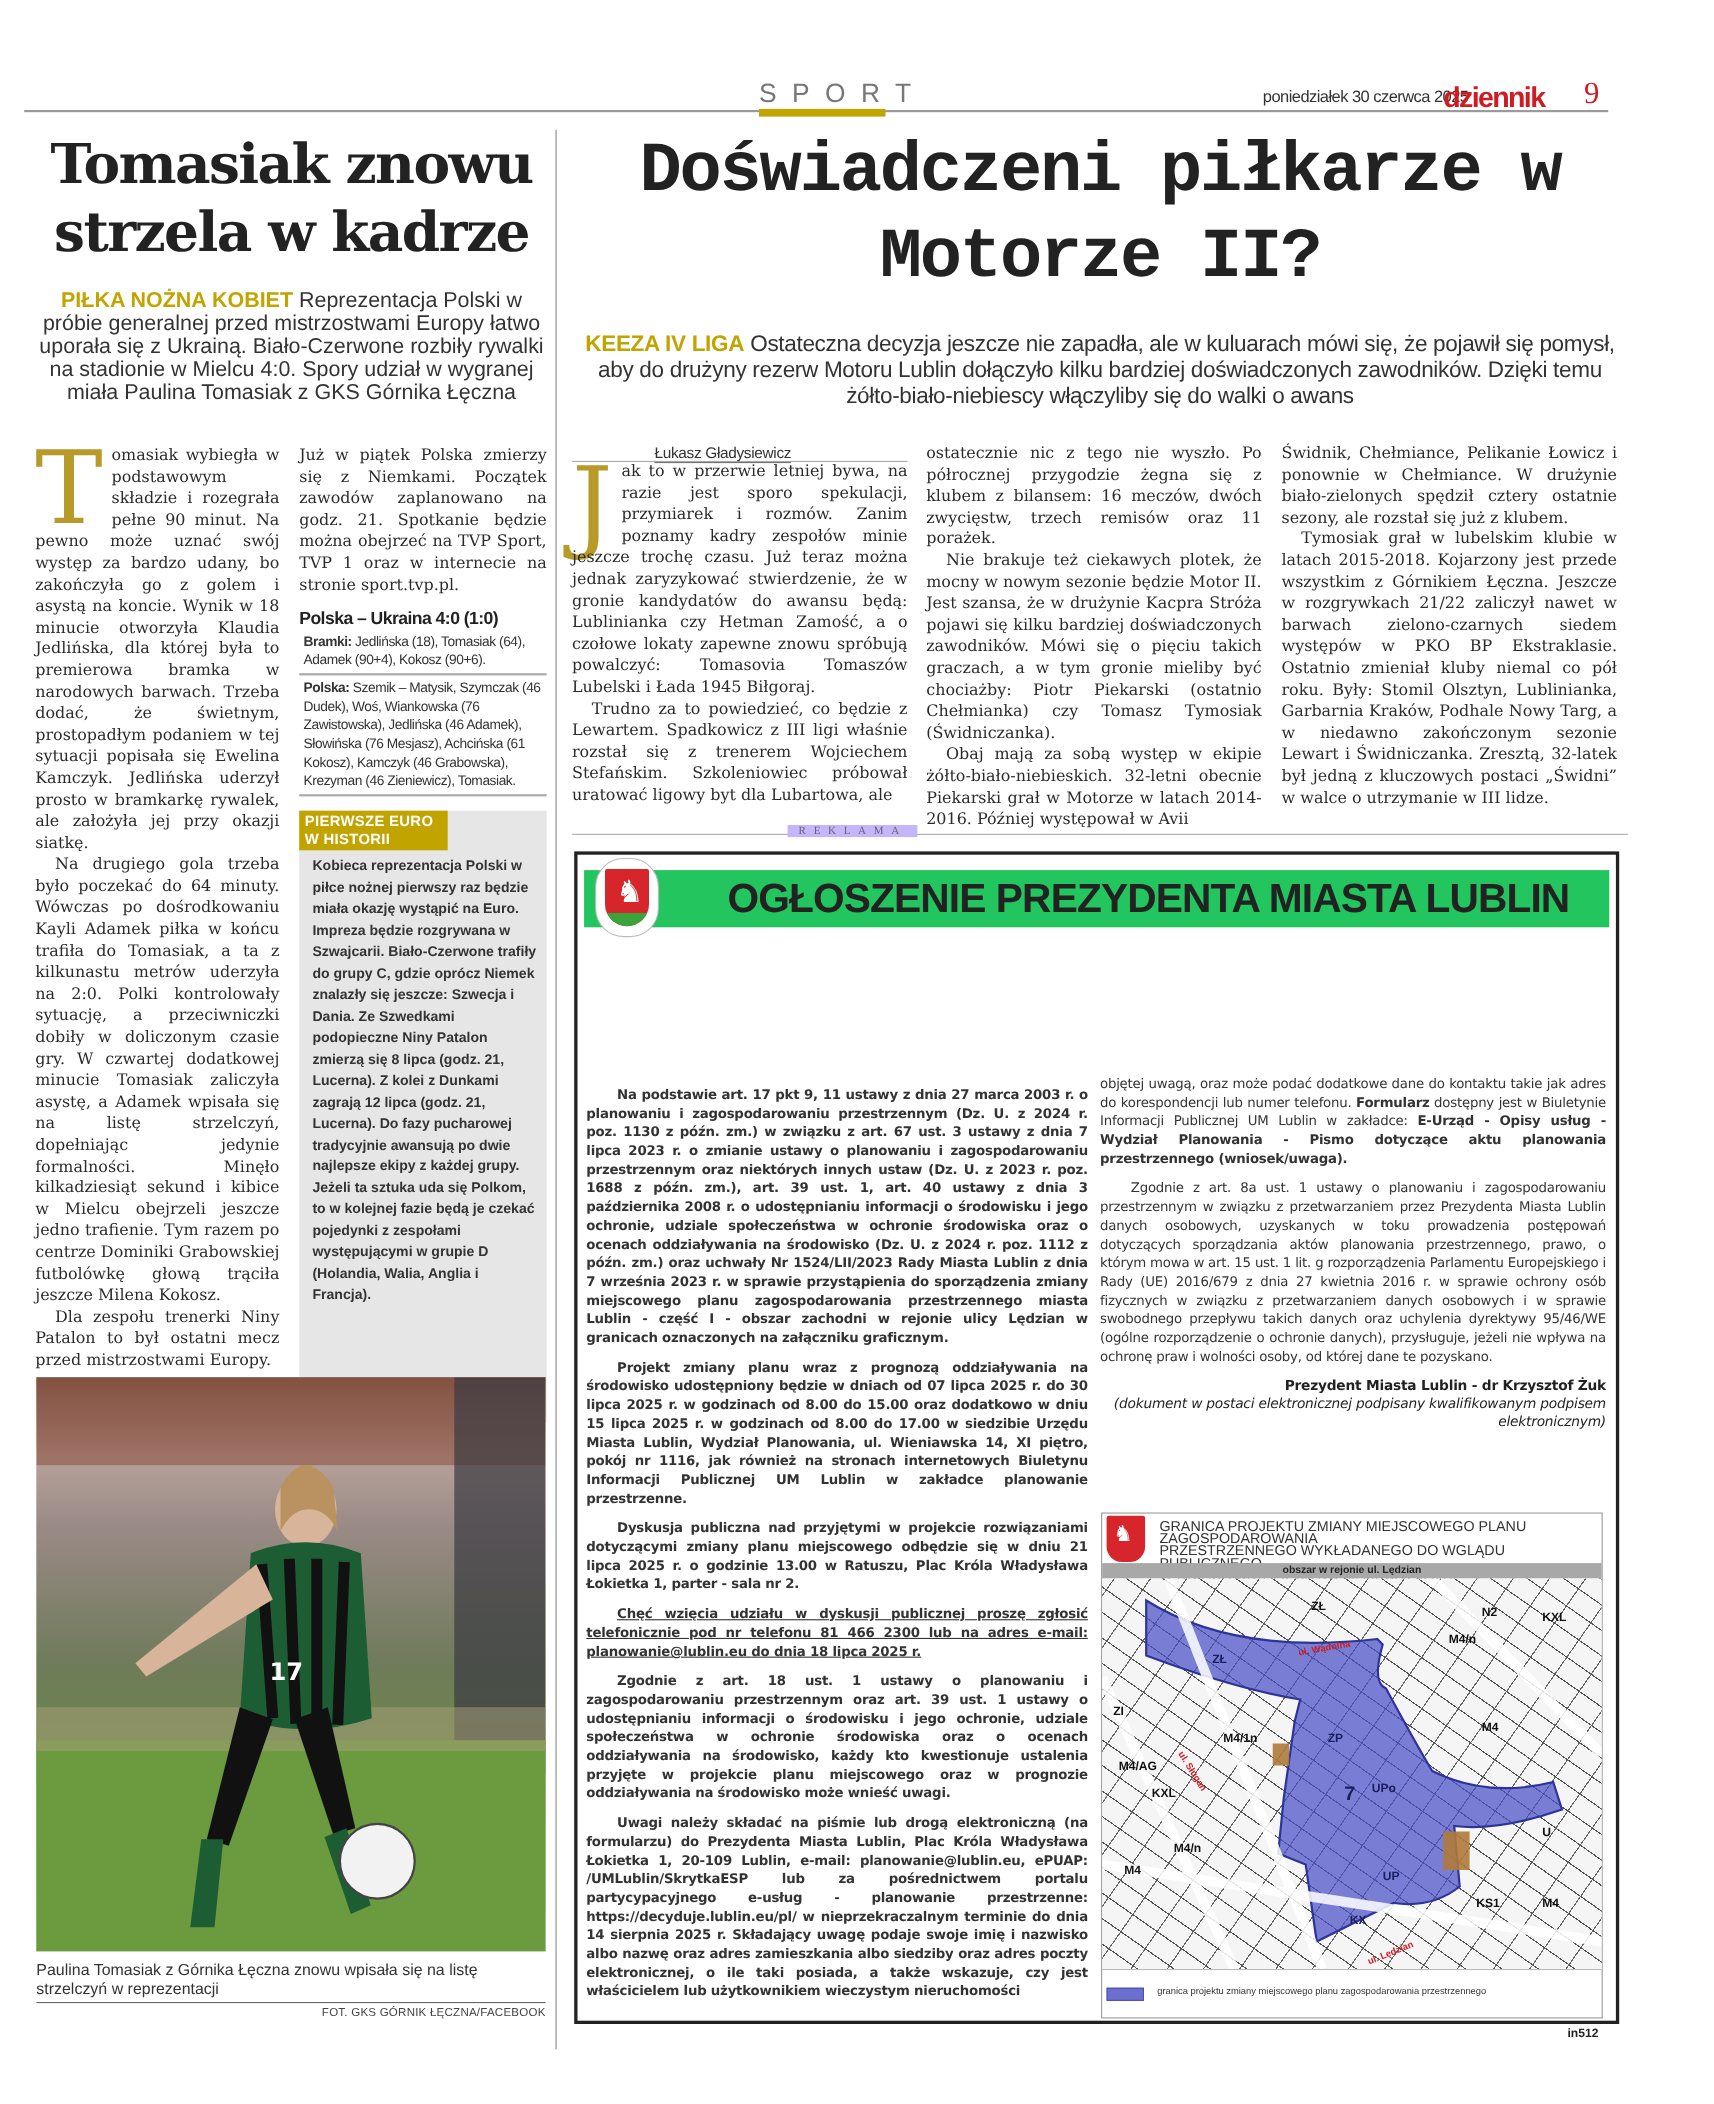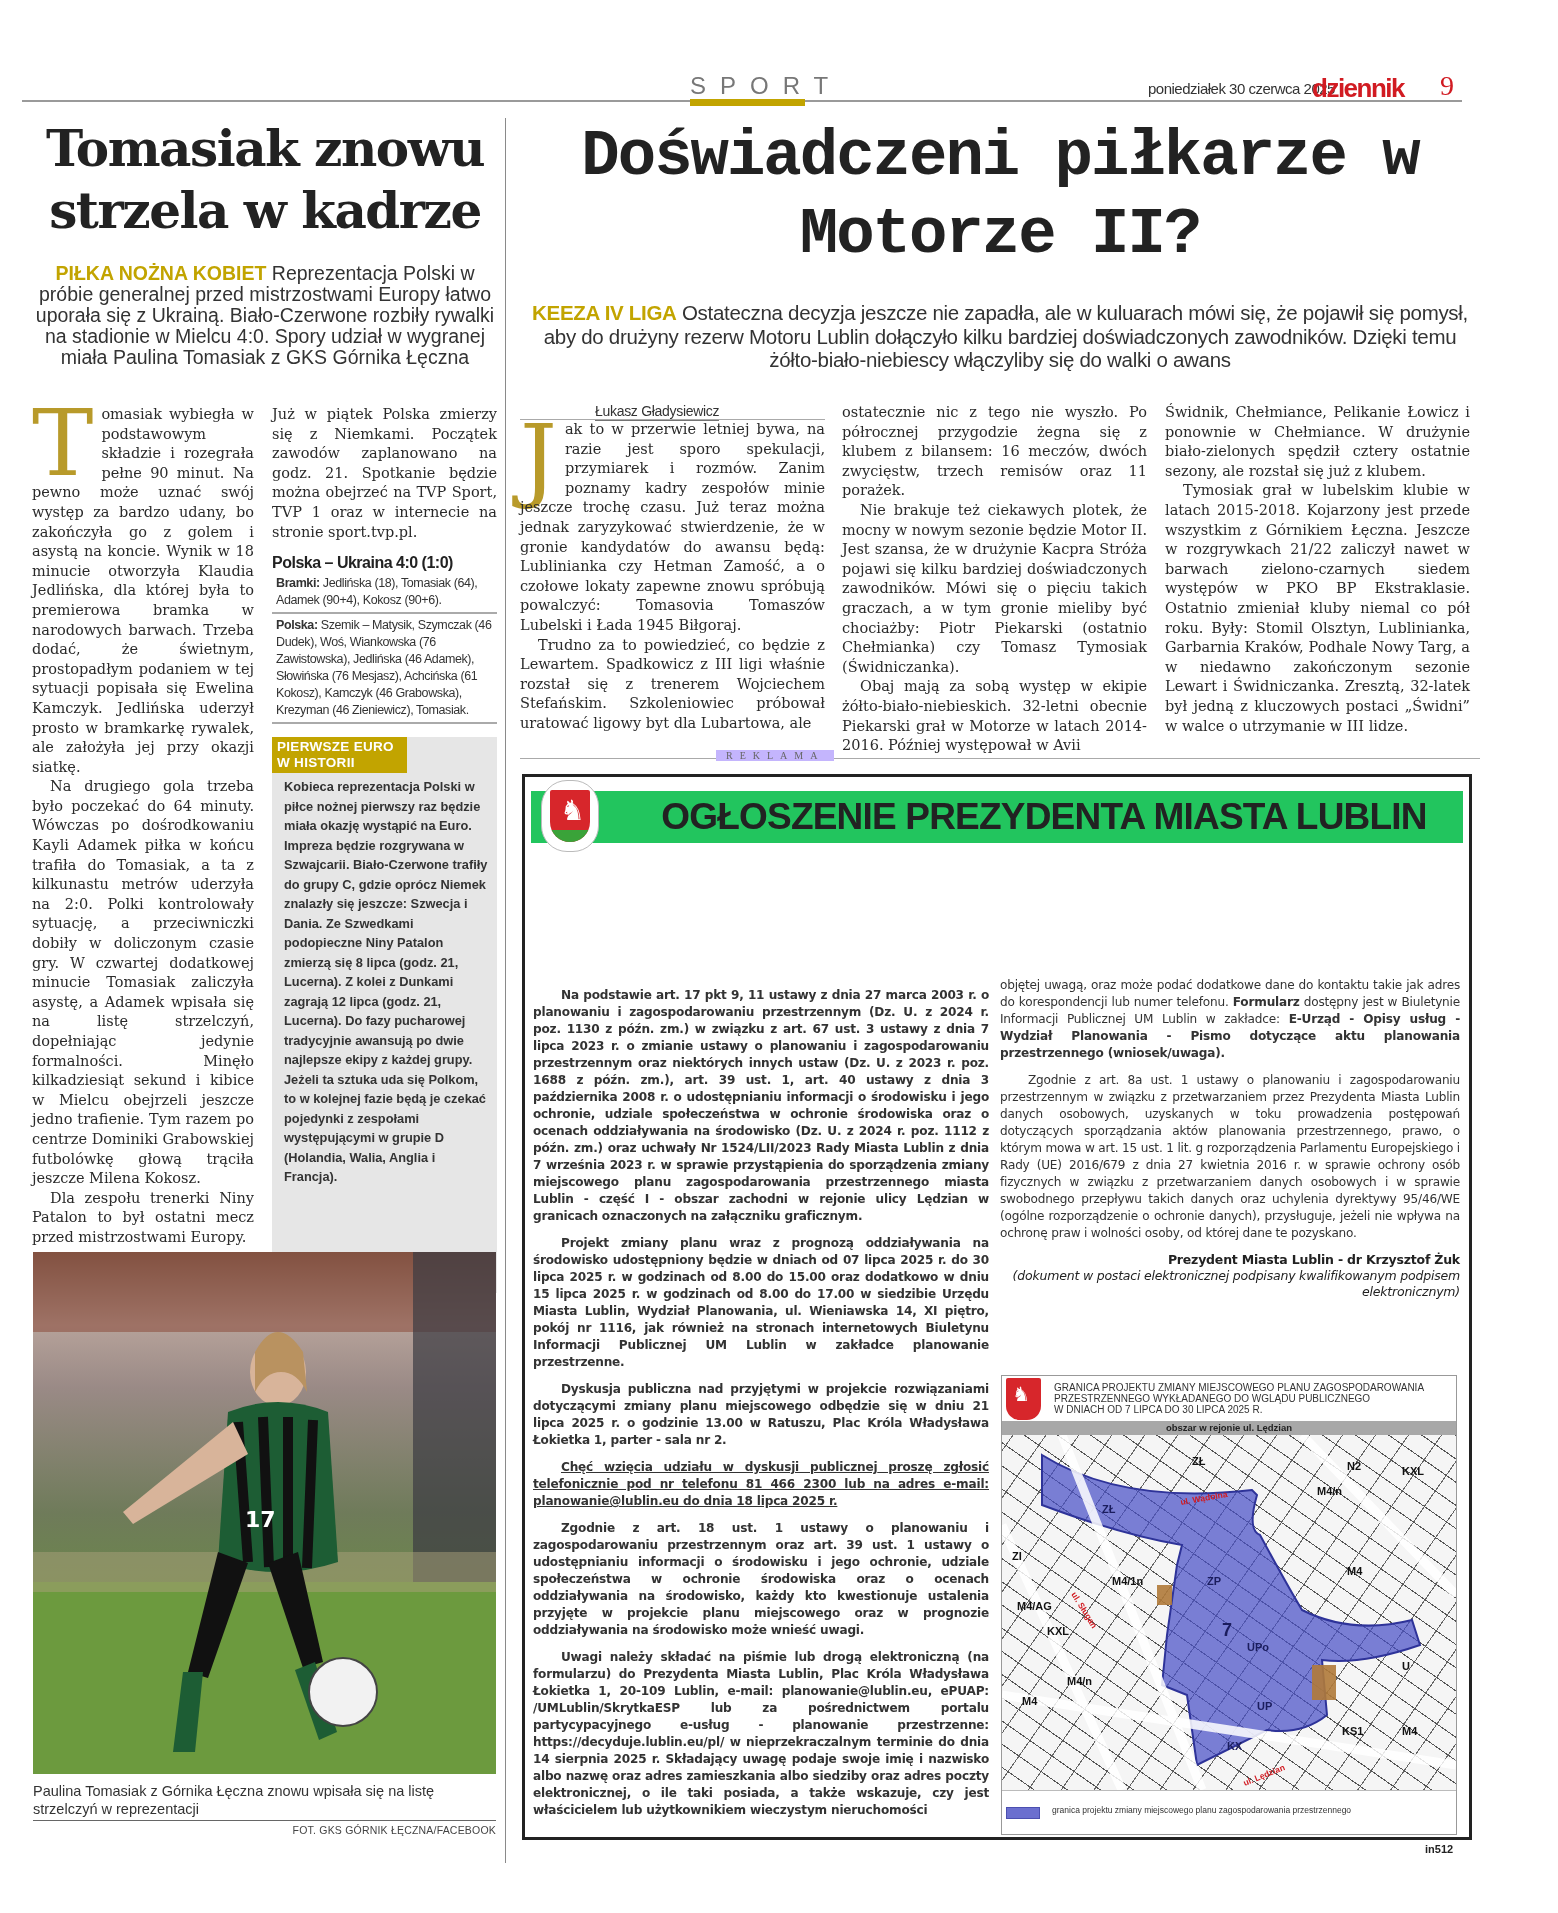--- a/index.html
+++ b/index.html
@@ -54,21 +54,21 @@
   .ad-text { font-family:"DejaVu Sans",sans-serif; font-size:12.1px; line-height:17px; color:#333; text-align:justify; letter-spacing:-0.2px; }
   .ad-text p { text-indent:28px; margin-bottom:10px; }
   .ad-col1 { position:absolute; left:8px; top:210px; width:456px;font-weight:bold; }
   .ad-col2 { position:absolute; left:475px; top:200px; width:460px; }
   .ad-col1 .u { text-decoration:underline; }
   .sig { text-align:right; font-family:"DejaVu Sans",sans-serif; font-size:12.5px; line-height:16px; color:#222; }
   .sig b { font-weight:bold; }
   .sig i { font-style:italic; }
   .map { position:absolute; left:476px; top:598px; width:456px; height:460px; border:1px solid #999; background:#fff; }
   .map-head { position:absolute; left:0; top:0; width:454px; height:45px; }
-  .map-title { position:absolute; left:52px; top:6px; font-family:"Liberation Sans",sans-serif; font-size:10px; line-height:11px; color:#333; }
+  .map-title { position:absolute; left:52px; top:6px; font-family:"Liberation Sans",sans-serif; font-size:13px; line-height:11px; color:#333; }
   .map-crest { position:absolute; left:4px; top:2px; width:35px; height:42px; background:#d7262b; border-radius:2px 2px 14px 14px; }
   .map-crest span { position:absolute; left:6px; top:4px; color:#fff; font-size:20px; font-family:"DejaVu Sans",sans-serif; }
   .map-band { position:absolute; left:0; top:45px; width:454px; height:14px; background:#a8a8a8; font-family:"Liberation Sans",sans-serif; font-weight:bold; font-size:9.5px; text-align:center; line-height:14px; color:#222; }
   .map-body { position:absolute; left:0; top:59px; width:454px; height:355px; overflow:hidden;
     background:
       repeating-linear-gradient(35deg, transparent 0 18px, #555 18px 19px),
       repeating-linear-gradient(-55deg, transparent 0 26px, #666 26px 27px),
       #f5f5f5; }
   .map-label { position:absolute; font-family:"Liberation Sans",sans-serif; font-weight:bold; font-size:11px; color:#111; }
   .map-street { position:absolute; font-family:"Liberation Sans",sans-serif; font-weight:bold; font-size:8.5px; color:#d11b22; }
@@ -210,21 +210,21 @@
     <div class="map-body">
       <svg width="454" height="355" viewBox="0 0 454 355" style="position:absolute;left:0;top:0">
         <path d="M40 20 Q120 70 250 55 L255 60 Q245 95 258 100 Q285 150 300 175 Q350 200 410 185 L418 210 Q360 230 320 225 L325 280 Q300 300 265 295 L195 330 L185 260 L160 250 L165 200 L175 130 L180 110 Q120 100 40 70 Z" fill="#4a50c8" fill-opacity="0.72" stroke="#2e3399" stroke-width="2"></path>
         <rect x="310" y="230" width="24" height="35" fill="#b07a3a" opacity="0.9"></rect>
         <rect x="155" y="150" width="15" height="20" fill="#b07a3a" opacity="0.9"></rect>
         <path d="M0 90 L120 355 M60 0 L200 355 M300 0 L454 160 M0 260 L454 330" stroke="#ffffff" stroke-width="9" fill="none" opacity="0.85"></path>
       </svg>
       <div class="map-label" style="left:190px;top:20px">ZŁ</div>
       <div class="map-label" style="left:100px;top:68px;color:#1b1d5e">ZŁ</div>
       <div class="map-label" style="left:205px;top:140px;color:#1b1d5e">ZP</div>
-      <div class="map-label" style="left:245px;top:206px;color:#1b1d5e">UPo</div>
+      <div class="map-label" style="left:245px;top:185px;color:#1b1d5e">UPo</div>
       <div class="map-label" style="left:255px;top:265px;color:#1b1d5e">UP</div>
       <div class="map-label" style="left:220px;top:185px;font-size:18px;color:#1b1d5e">7</div>
       <div class="map-label" style="left:110px;top:140px">M4/1n</div>
       <div class="map-label" style="left:15px;top:165px">M4/AG</div>
       <div class="map-label" style="left:45px;top:190px">KXL</div>
       <div class="map-label" style="left:345px;top:130px">M4</div>
       <div class="map-label" style="left:20px;top:260px">M4</div>
       <div class="map-label" style="left:225px;top:305px;color:#1b1d5e">KX</div>
       <div class="map-label" style="left:400px;top:225px">U</div>
       <div class="map-label" style="left:340px;top:290px">KS1</div>

